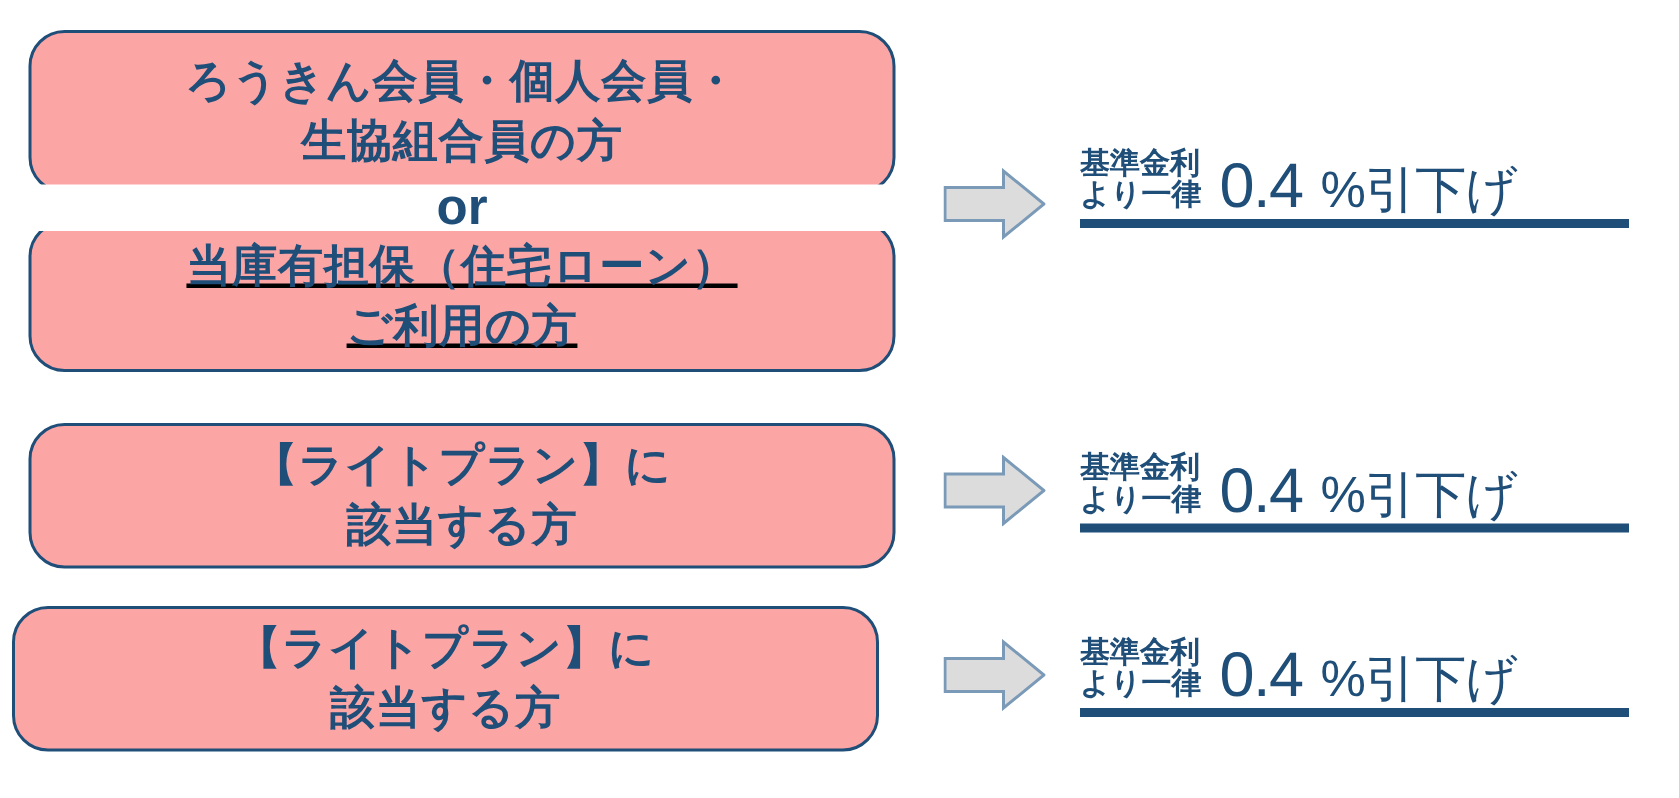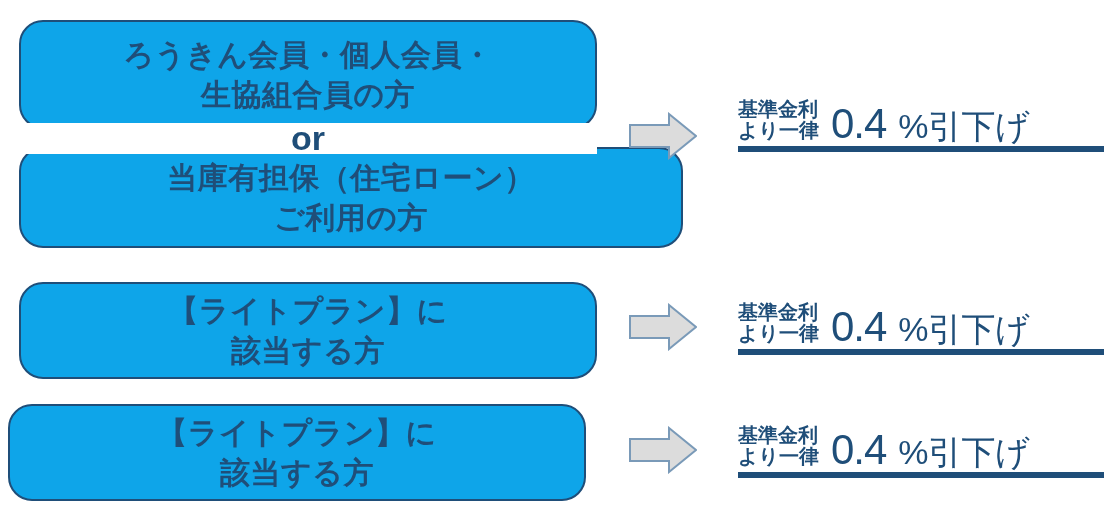--- a/index.html
+++ b/index.html
@@ -21,37 +21,37 @@
     overflow: hidden;
     background: #ffffff;
   }
 
   
   .cond-box {
     position: absolute;
     box-sizing: border-box;
     border: 2px solid #1f4e79;
     border-radius: 24px;
-    background: #0ea5e9;
+    background: #fca5a5;
     display: flex;
     align-items: center;
     justify-content: center;
     text-align: center;
   }
   .cond-text {
     color: #1f4e79;
     font-weight: bold;
     font-size: 30px;
     line-height: 1.32;
     letter-spacing: 0.5px;
     white-space: pre-line;
   }
 
   .box-1 { left: 19px; top: 20px;  width: 578px; height: 109px; }
-  .box-2 { left: 19px; top: 147px; width: 664px; height: 101px; }
+  .box-2 { left: 19px; top: 147px; width: 578px; height: 101px; text-decoration: underline; }
   .box-3 { left: 19px; top: 282px; width: 578px; height: 97px;  }
   .box-4 { left: 8px; top: 404px; width: 578px; height: 97px;  }
 
   
   .or-label {
     position: absolute;
     left: 19px;
     top: 123px;
     width: 578px;
     text-align: center;
@@ -70,21 +70,21 @@
     width: 68px;
     height: 48px;
   }
   .arrow-1 { left: 629px; top: 112px; }
   .arrow-2 { left: 629px; top: 303px; }
   .arrow-3 { left: 629px; top: 426px; }
 
   
   .rate-group {
     position: absolute;
-    left: 738px;
+    left: 720px;
     width: 366px;
   }
   .rate-1 { top: 82px; }
   .rate-2 { top: 285px; }
   .rate-3 { top: 408px; }
 
   .rate-row {
     display: flex;
     align-items: flex-end;
     justify-content: flex-start;

